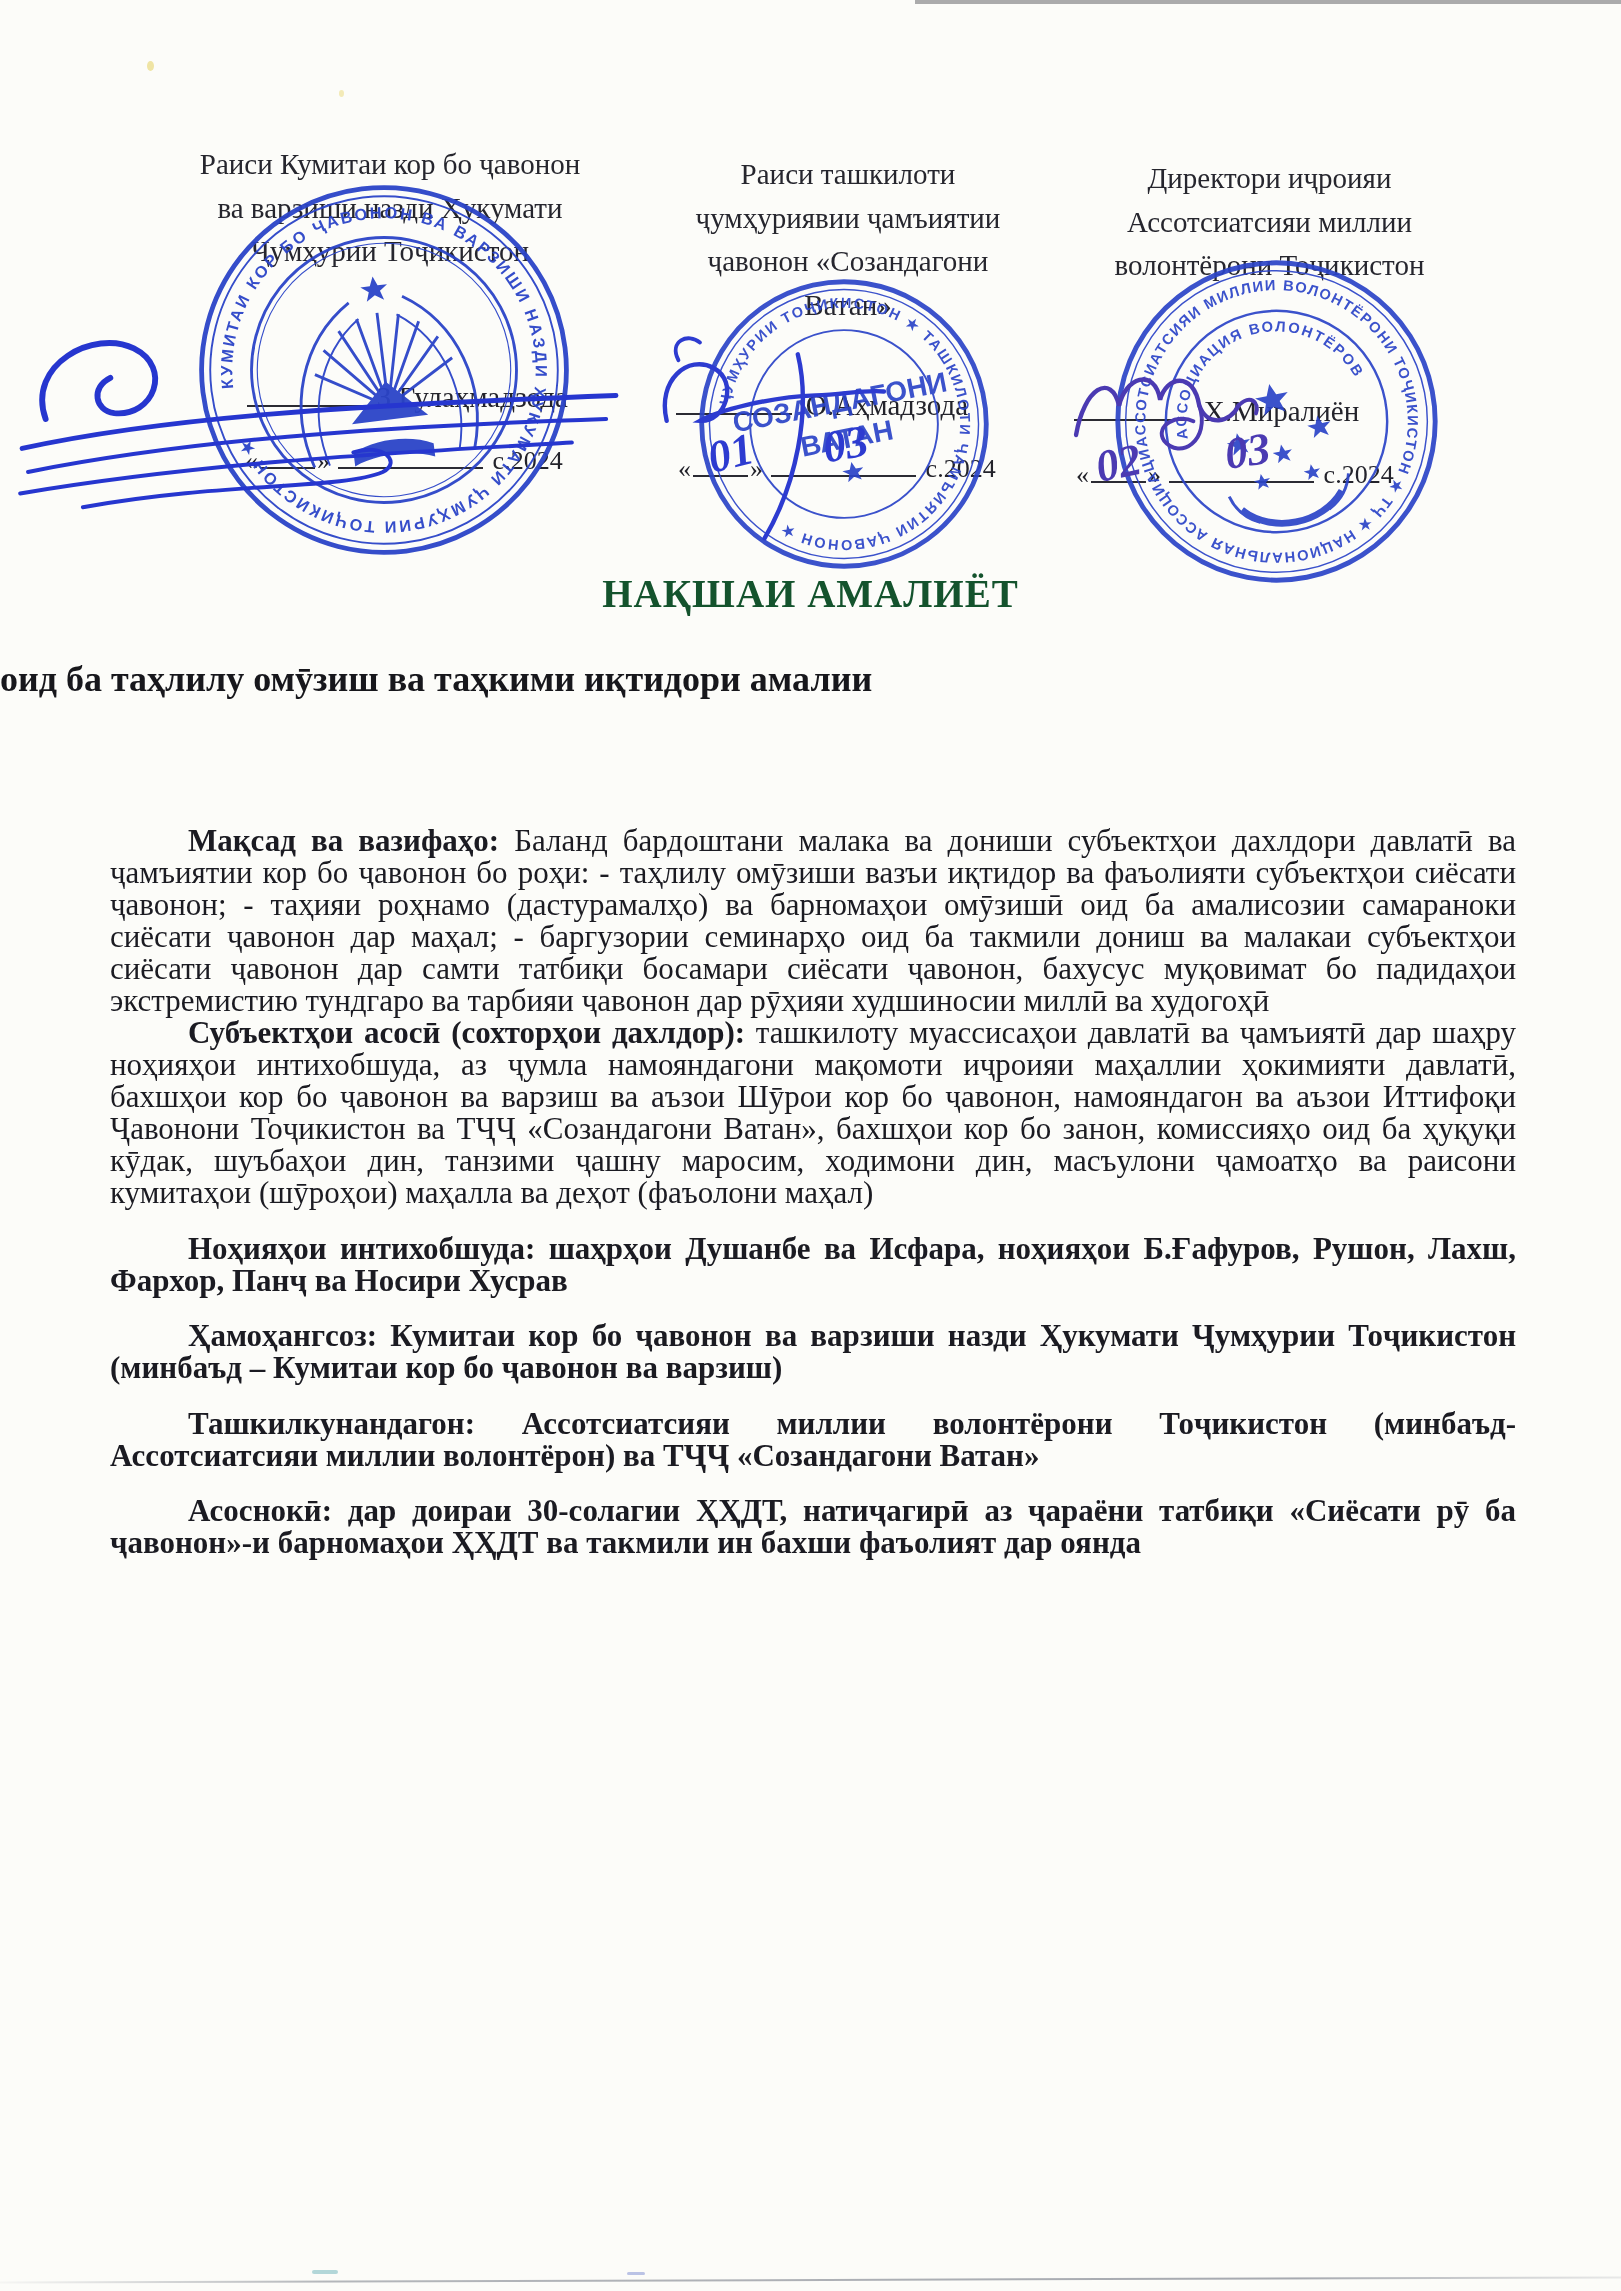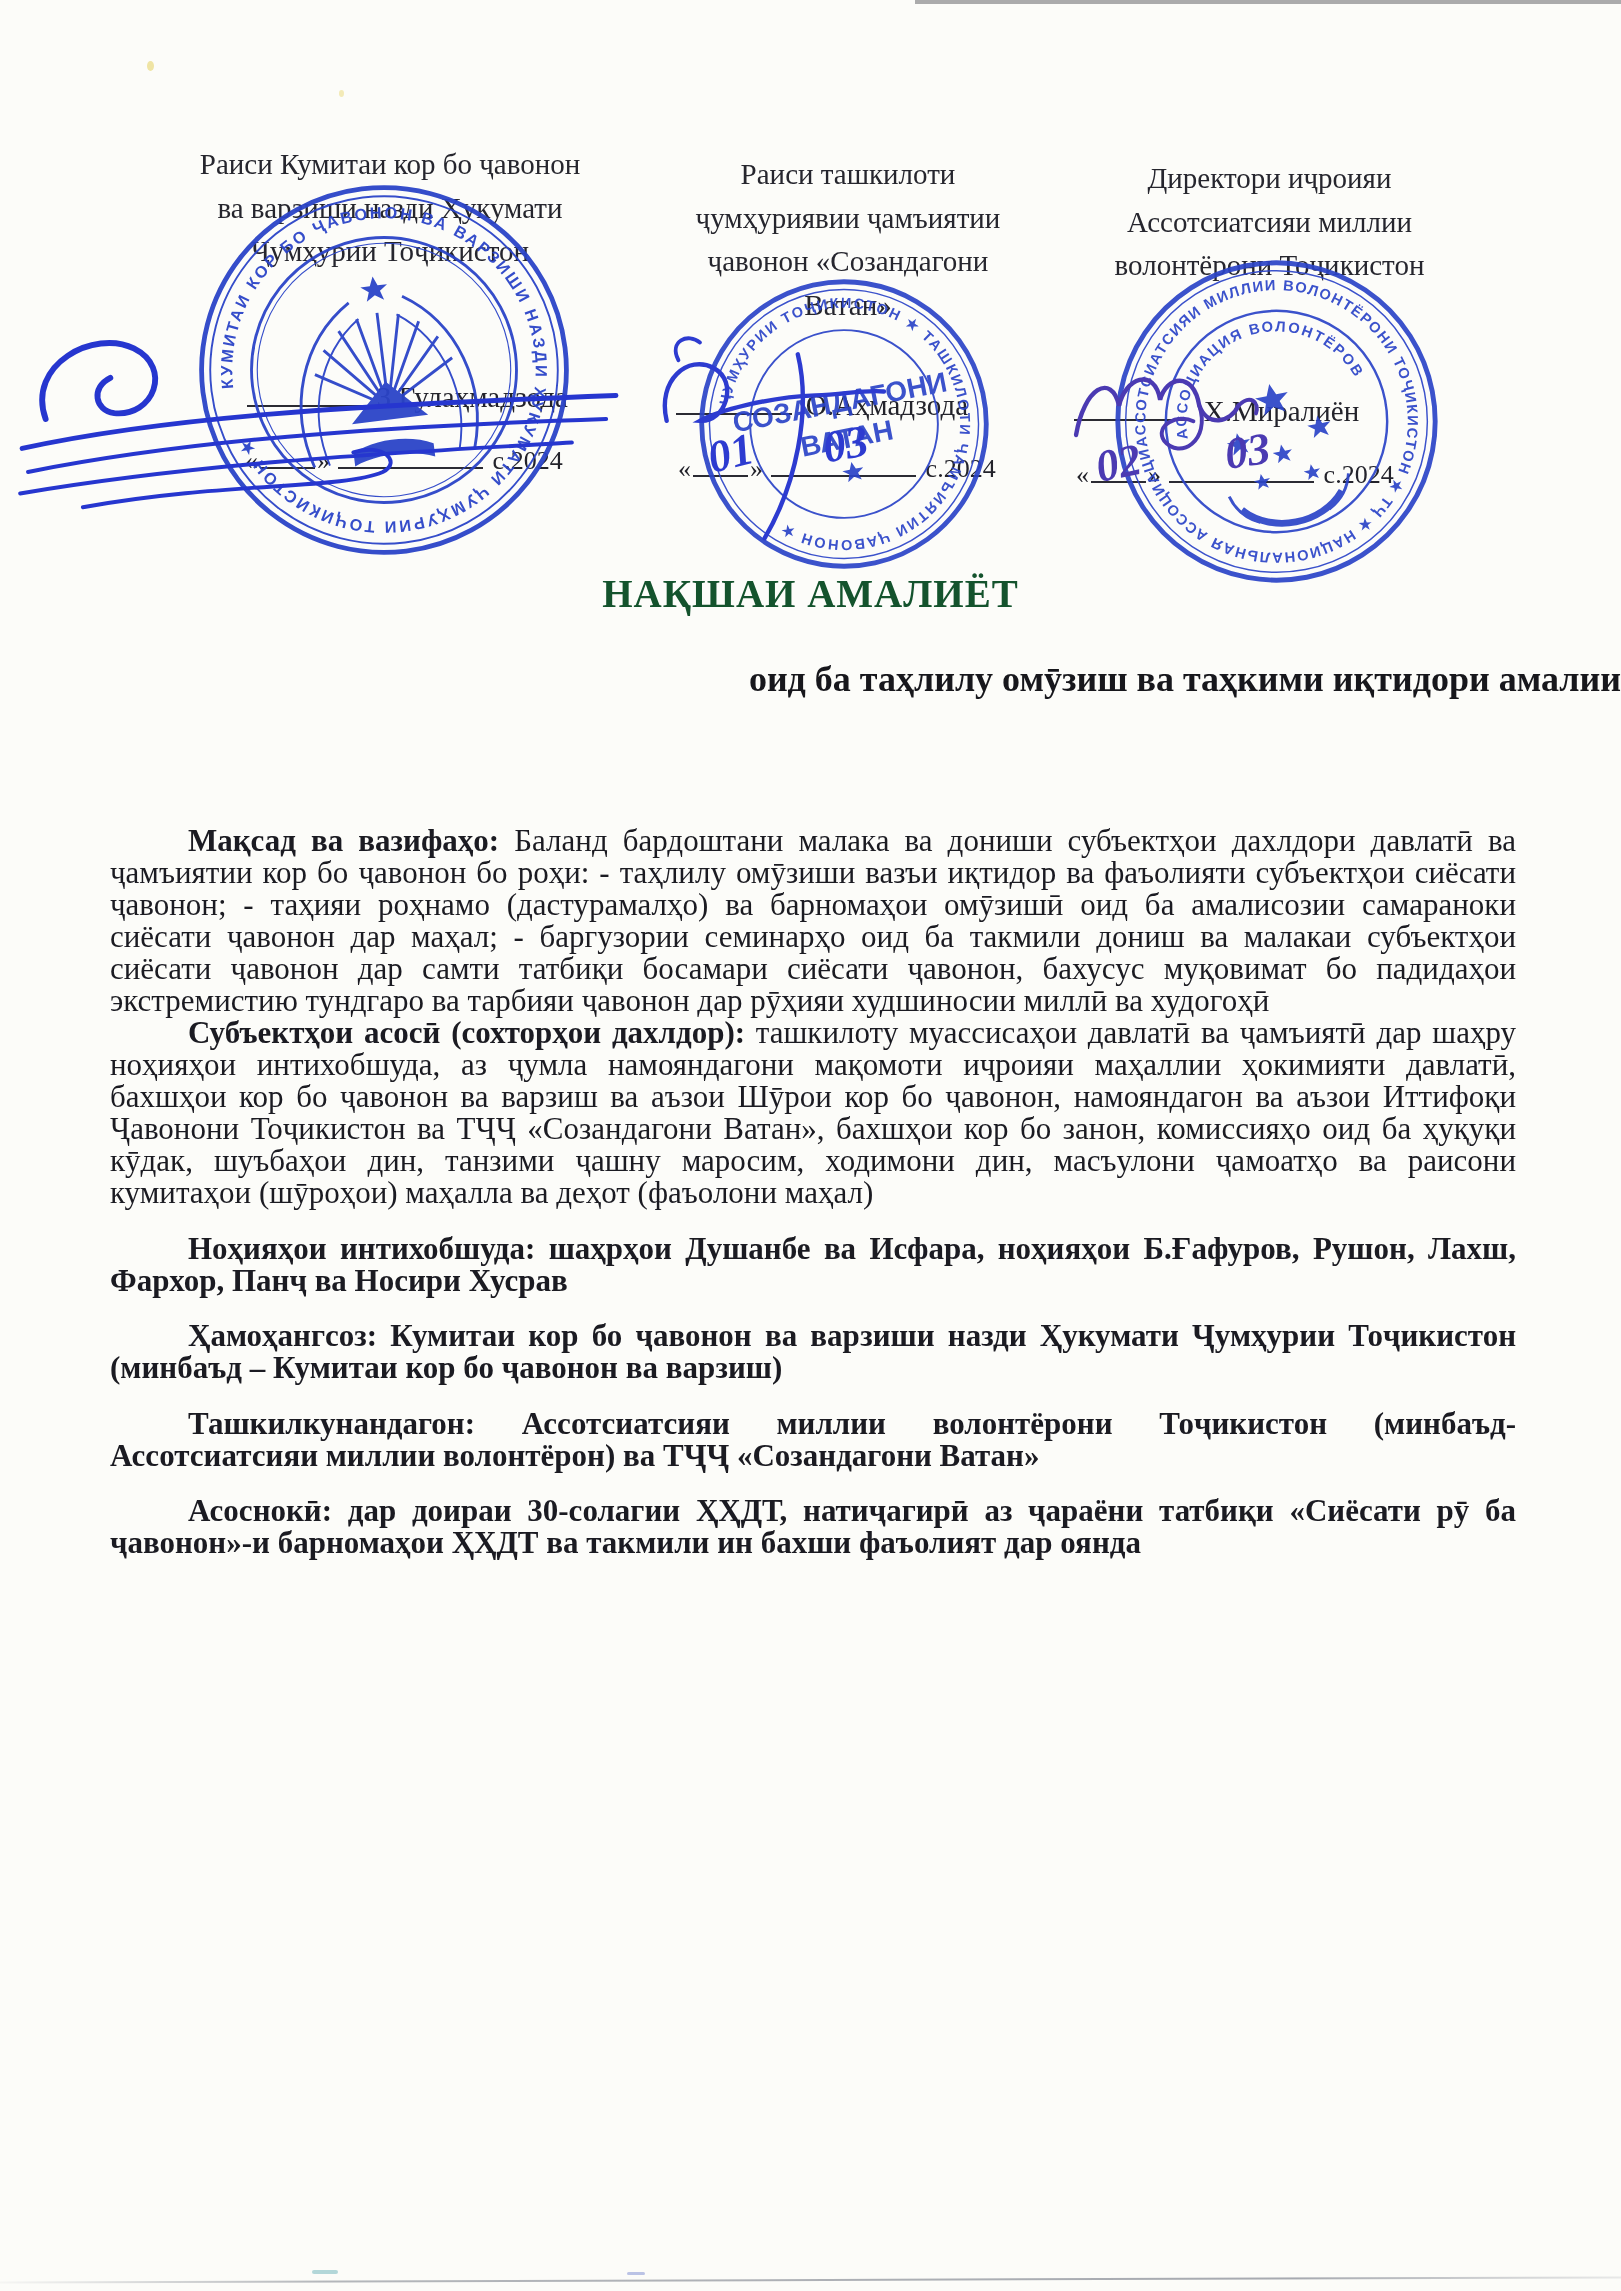--- a/index.html
+++ b/index.html
@@ -53,21 +53,21 @@
   #hand2-month { left:823px;  top:418px; transform:rotate(-10deg); }
   #hand3-day   { left:1096px; top:437px; transform:rotate(-12deg); }
   #hand3-month { left:1225px; top:425px; transform:rotate(-8deg);  }
 
   
   .title {
     position:absolute; top:571px; left:0; width:100%; text-align:center;
     font-size:39px; font-weight:bold; letter-spacing:1px; color:#14532d; z-index:3;
   }
   .subtitle {
-    position:absolute; top:647px; left:0; width:100%; text-align:right;
+    position:absolute; top:647px; left:0; width:100%; text-align:left;
     font-size:36px; font-weight:bold; line-height:65px; color:#17171c; z-index:3;
   }
 
   
   .body-text {
     position:absolute; left:110px; top:825px; width:1406px;
     font-size:31px; line-height:32px; text-align:justify; color:#1b1b22; z-index:3;
   }
   .body-text p { margin:0; text-indent:78px; }
   .body-text p.gap { margin-top:23.5px;font-weight:bold; }

